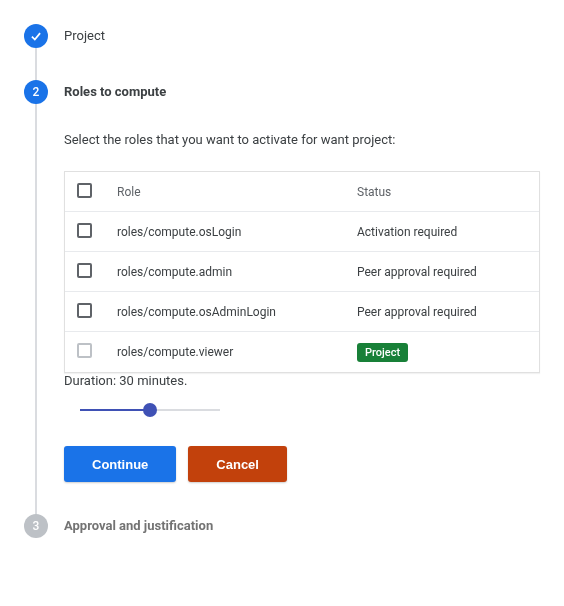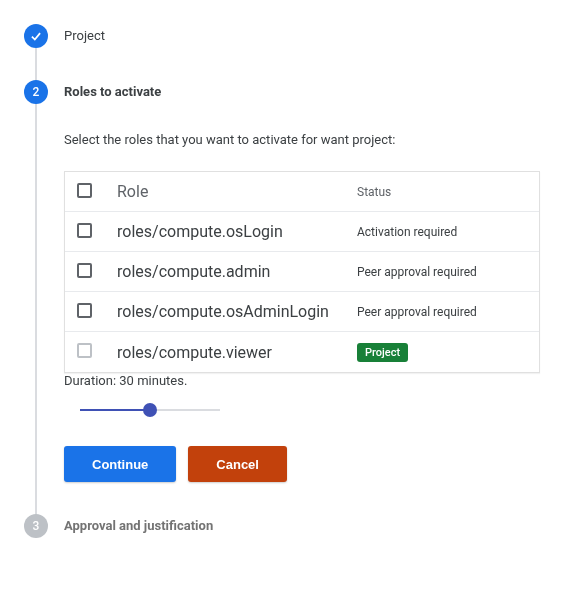--- a/index.html
+++ b/index.html
@@ -112,21 +112,21 @@
     .table-row.header {
       color: #5f6368;
       font-size: 12px;
     }
     .col-checkbox {
       width: 40px;
       flex-shrink: 0;
     }
     .col-role {
       flex: 1;
-      font-size: 16px;
+      font-size: 12px;
       color: #3c4043;
     }
     .col-status {
       width: 170px;
       flex-shrink: 0;
       font-size: 12px;
       color: #3c4043;
     }
     .header .col-role, .header .col-status {
       color: #5f6368;
@@ -231,21 +231,21 @@
         </svg>
       </span>
     </div>
     <div class="step-connector"></div>
     <div class="step-title">Project</div>
   </div>
 
   <div class="step step-2">
     <div class="step-indicator active">2</div>
     <div class="step-connector"></div>
-    <div class="step-title active">Roles to activate</div>
+    <div class="step-title active">Roles to compute</div>
 
     <div class="step-body">
       <div class="instruction">Select the roles that you want to activate for want project:</div>
 
       <div class="roles-table">
         <div class="table-row header">
           <div class="col-checkbox">
             <span class="checkbox"></span>
           </div>
           <div class="col-role">Role</div>

